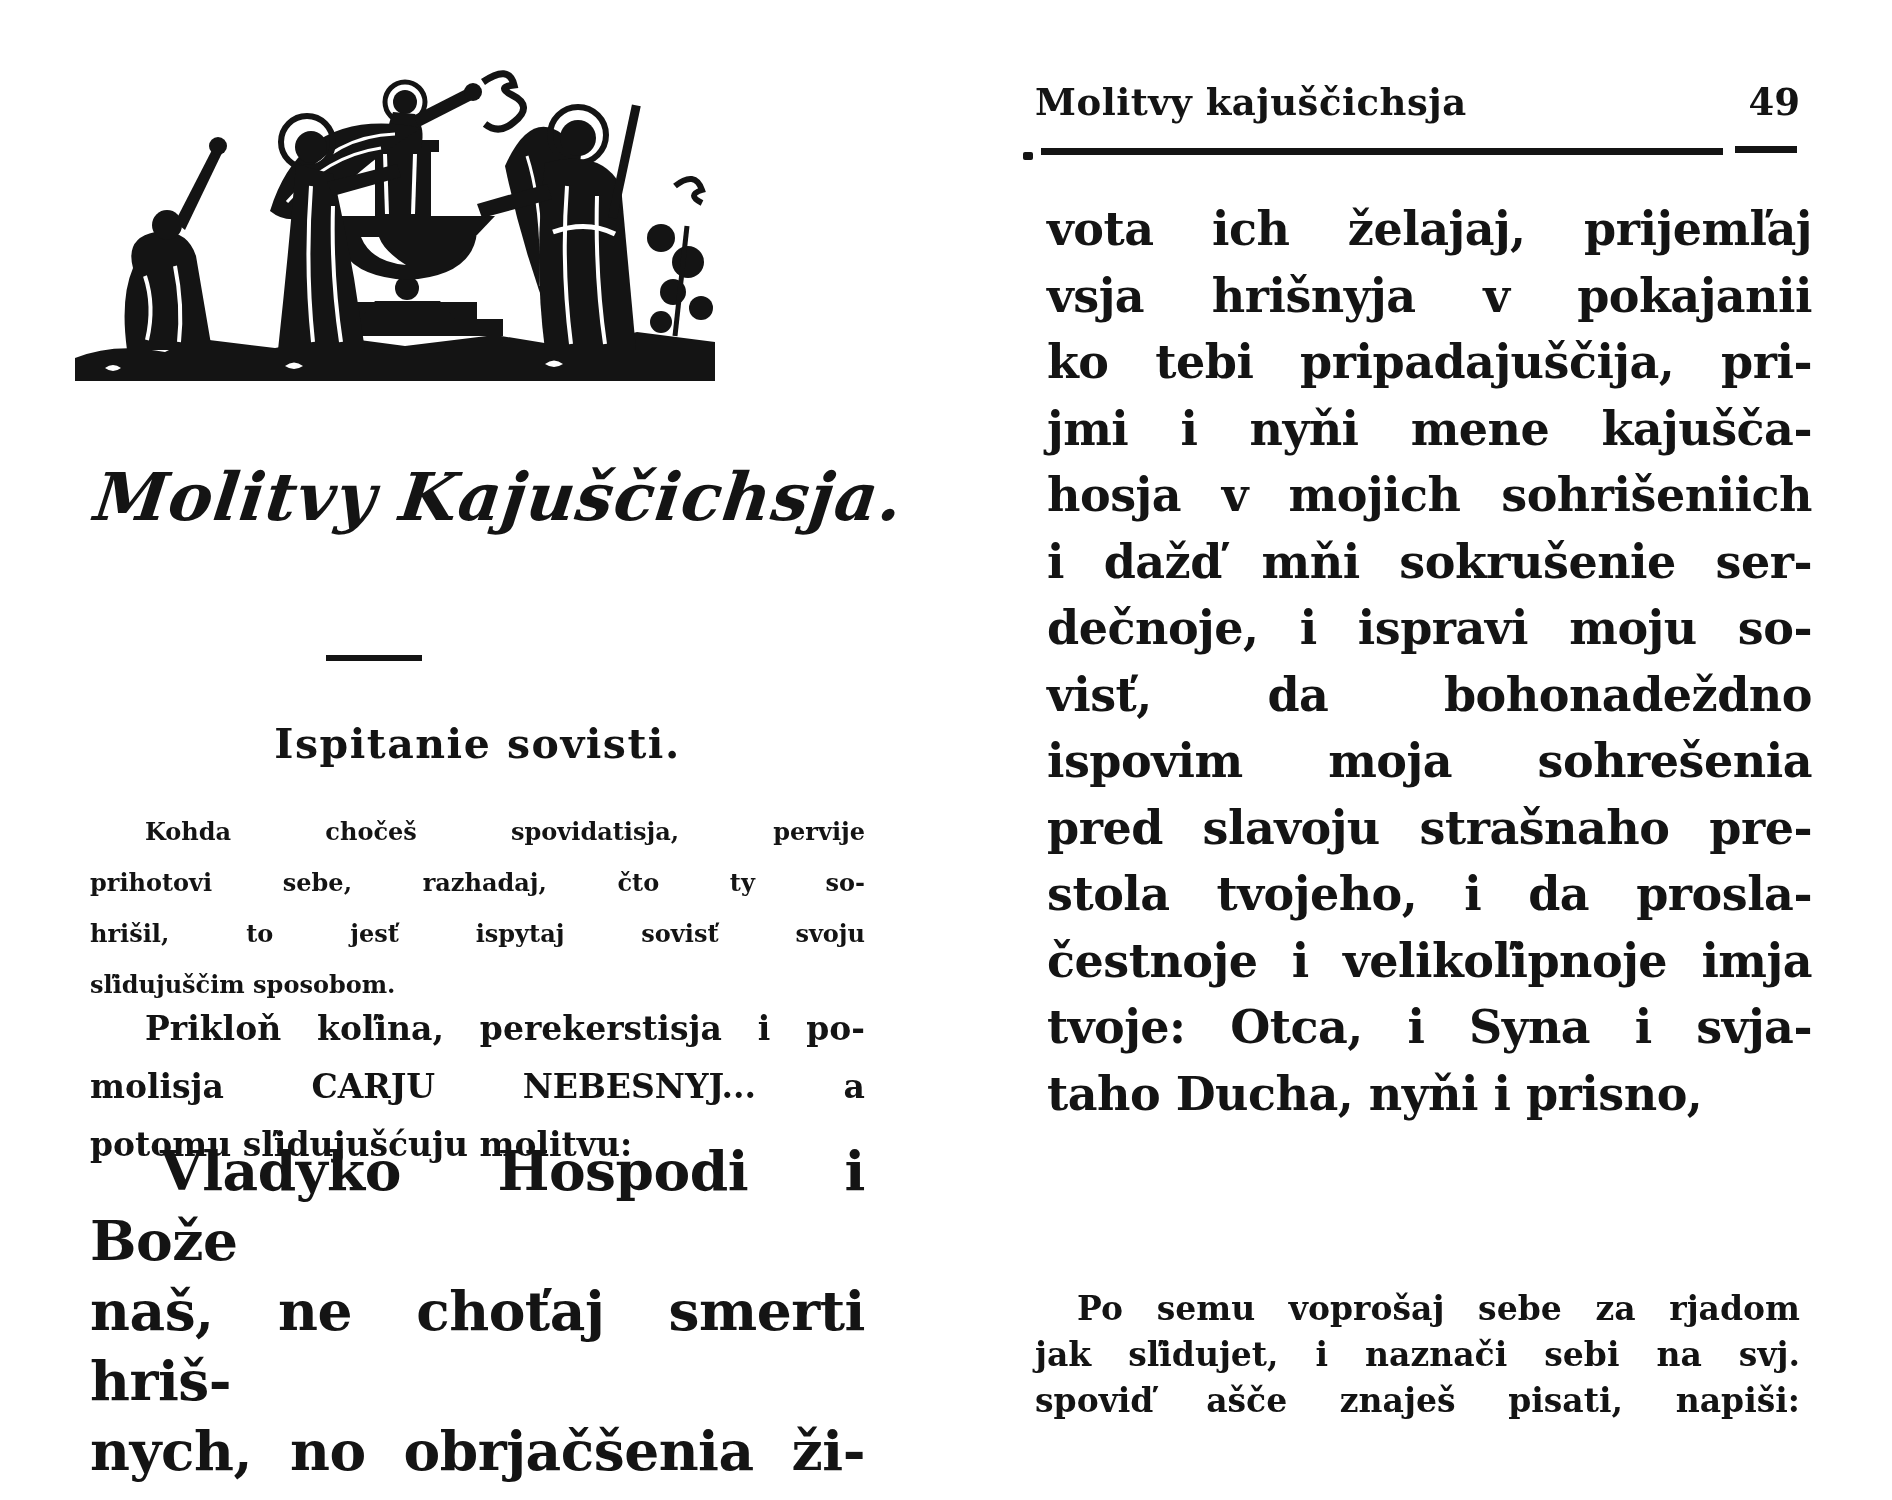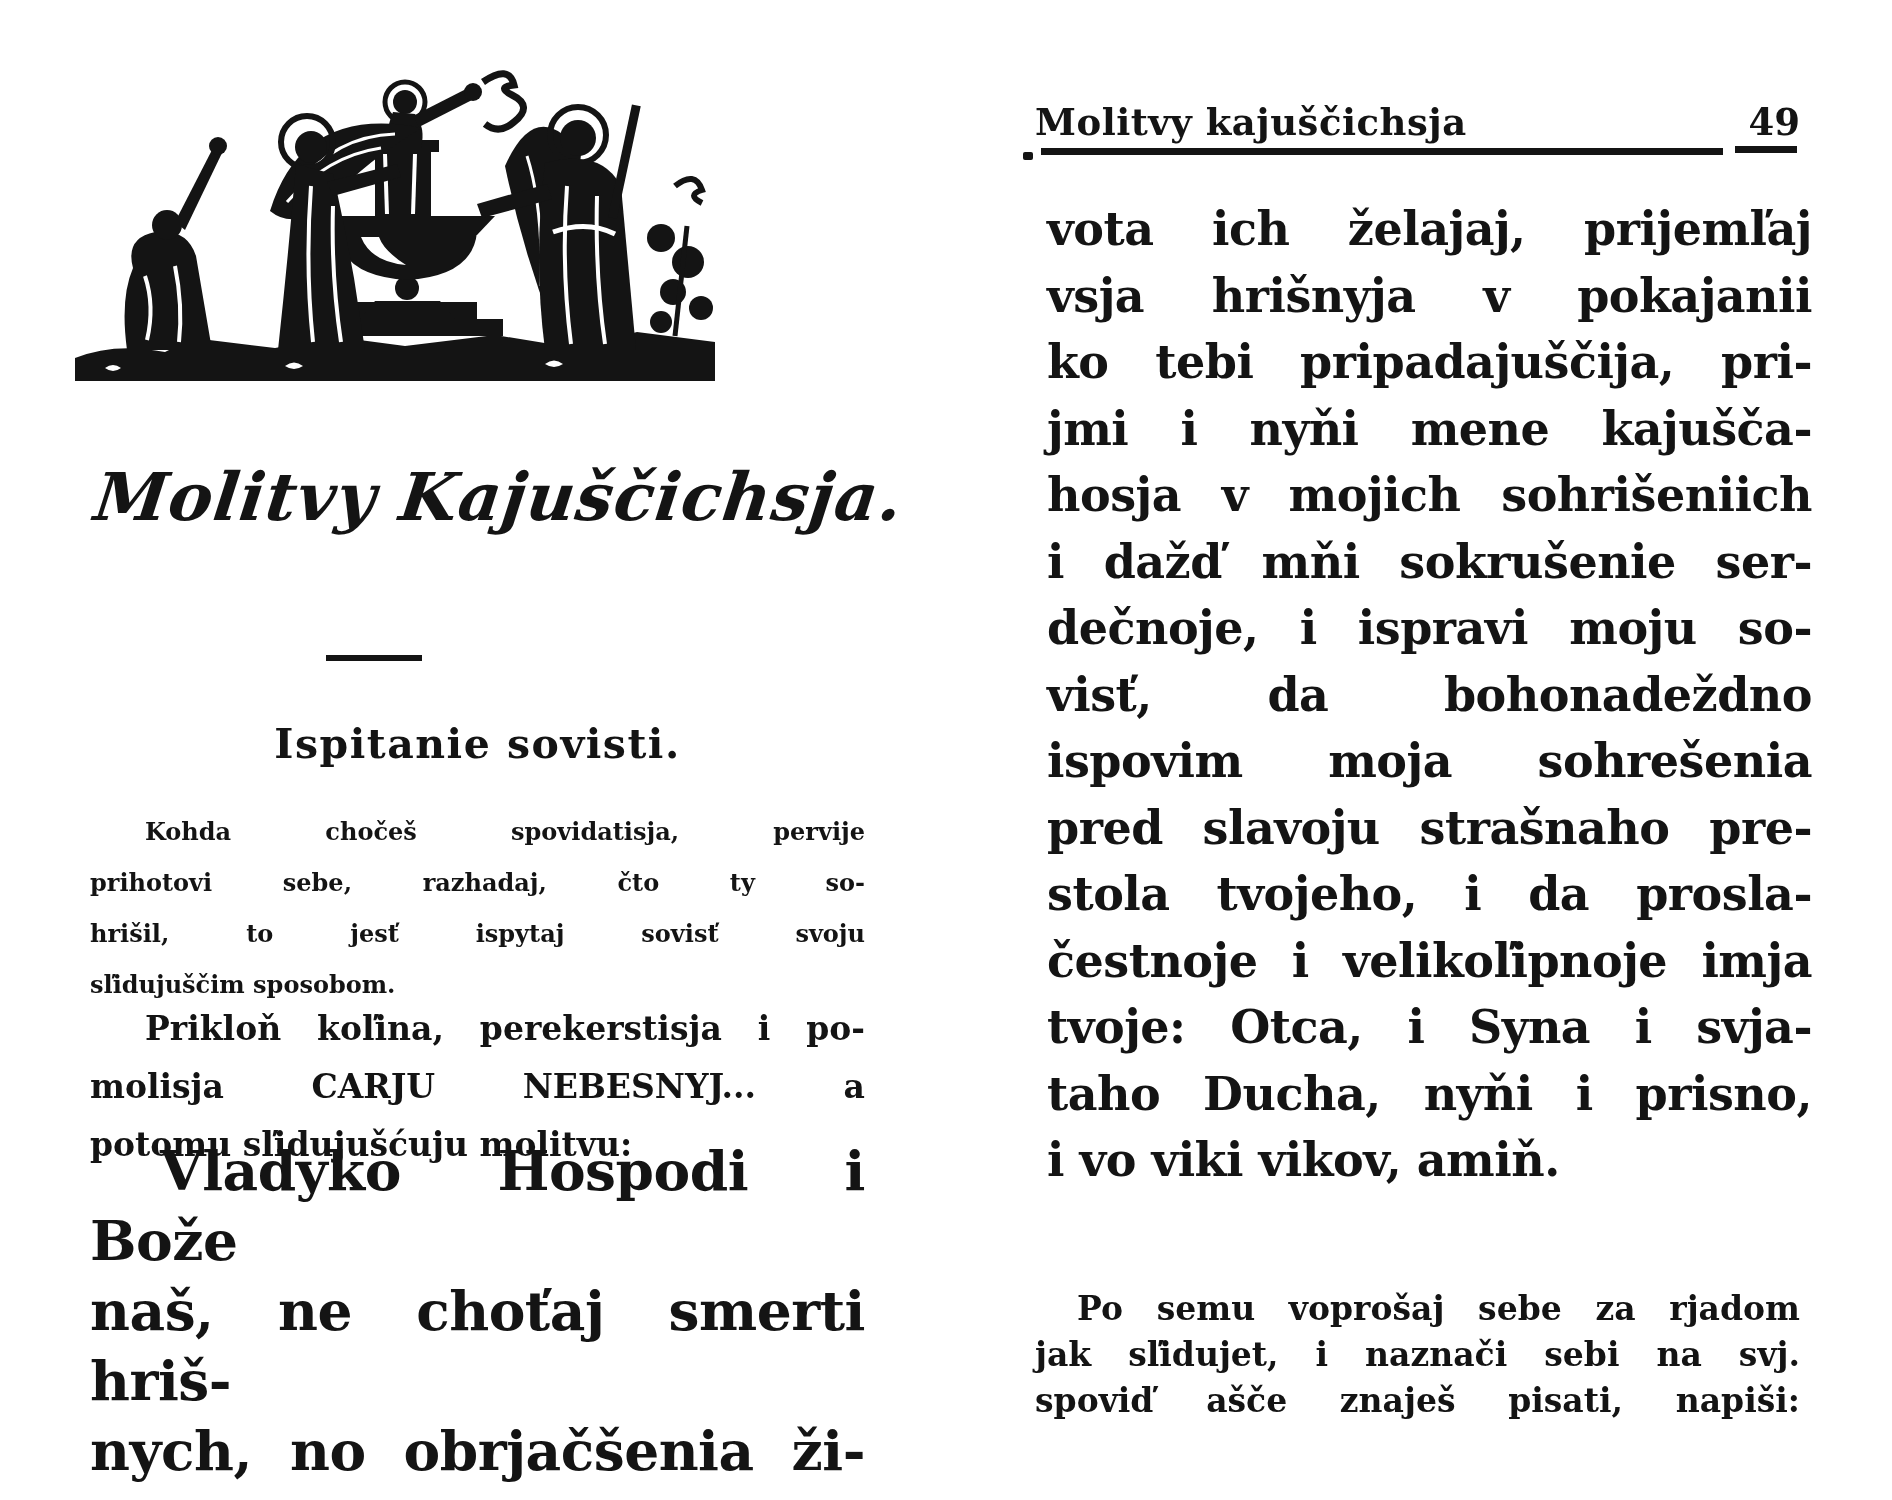--- a/index.html
+++ b/index.html
@@ -22,21 +22,21 @@
   #title-rule{position:absolute;left:326px;top:655px;width:96px;height:6px;background:#141414;}
   #section-heading{
     position:absolute;left:90px;top:720px;width:775px;text-align:center;
     font-size:41px;font-weight:700;letter-spacing:1.5px;
   }
   #para1{position:absolute;left:90px;top:806px;width:775px;font-size:24px;font-weight:700;line-height:51px;}
   #para2{position:absolute;left:90px;top:1000px;width:775px;font-size:33px;font-weight:700;line-height:58px;}
   #left-prayer{position:absolute;left:90px;top:1136px;width:775px;font-size:55px;font-weight:700;line-height:70px;letter-spacing:-0.5px;}
 
   
-  #rp-header{position:absolute;left:0;top:100px;width:765px;display:flex;justify-content:space-between;align-items:center;}
+  #rp-header{position:absolute;left:0;top:80px;width:765px;display:flex;justify-content:space-between;align-items:center;}
   #rp-header .ttl{font-size:37px;font-weight:700;letter-spacing:0.5px;}
   #rp-header .num{font-size:37px;font-weight:700;}
   .rule{position:absolute;background:#141414;}
   #rule-dot{left:-12px;top:152px;width:10px;height:8px;border-radius:2px;}
   #rule-long{left:6px;top:148px;width:682px;height:7px;}
   #rule-short{left:700px;top:146px;width:62px;height:7px;}
   #right-prayer{position:absolute;left:0;top:196px;width:765px;font-size:46px;font-weight:700;line-height:66.5px;letter-spacing:-0.5px;margin-left:12px;}
   #rubric{position:absolute;left:0;top:1286px;width:765px;font-size:33px;font-weight:700;line-height:46px;}
 
   
@@ -173,21 +173,20 @@
       <div class="tline">hosja v mojich sohrišeniich</div>
       <div class="tline">i dažď mňi sokrušenie ser-</div>
       <div class="tline">dečnoje, i ispravi moju so-</div>
       <div class="tline">visť, da bohonadeždno</div>
       <div class="tline">ispovim moja sohrešenia</div>
       <div class="tline">pred slavoju strašnaho pre-</div>
       <div class="tline">stola tvojeho, i da prosla-</div>
       <div class="tline">čestnoje i velikoľipnoje imja</div>
       <div class="tline">tvoje: Otca, i Syna i svja-</div>
       <div class="tline">taho Ducha, nyňi i prisno,</div>
-      <div class="tline">i vo viki vikov, amiň.</div>
     </div>
 
   <div id="rubric" class="jblock ind40">
       <div class="tline">Po semu voprošaj sebe za rjadom</div>
       <div class="tline">jak sľidujet, i naznači sebi na svj.</div>
       <div class="tline">spoviď ašče znaješ pisati, napiši:</div>
     </div>
 </div>
 
 </body></html>

